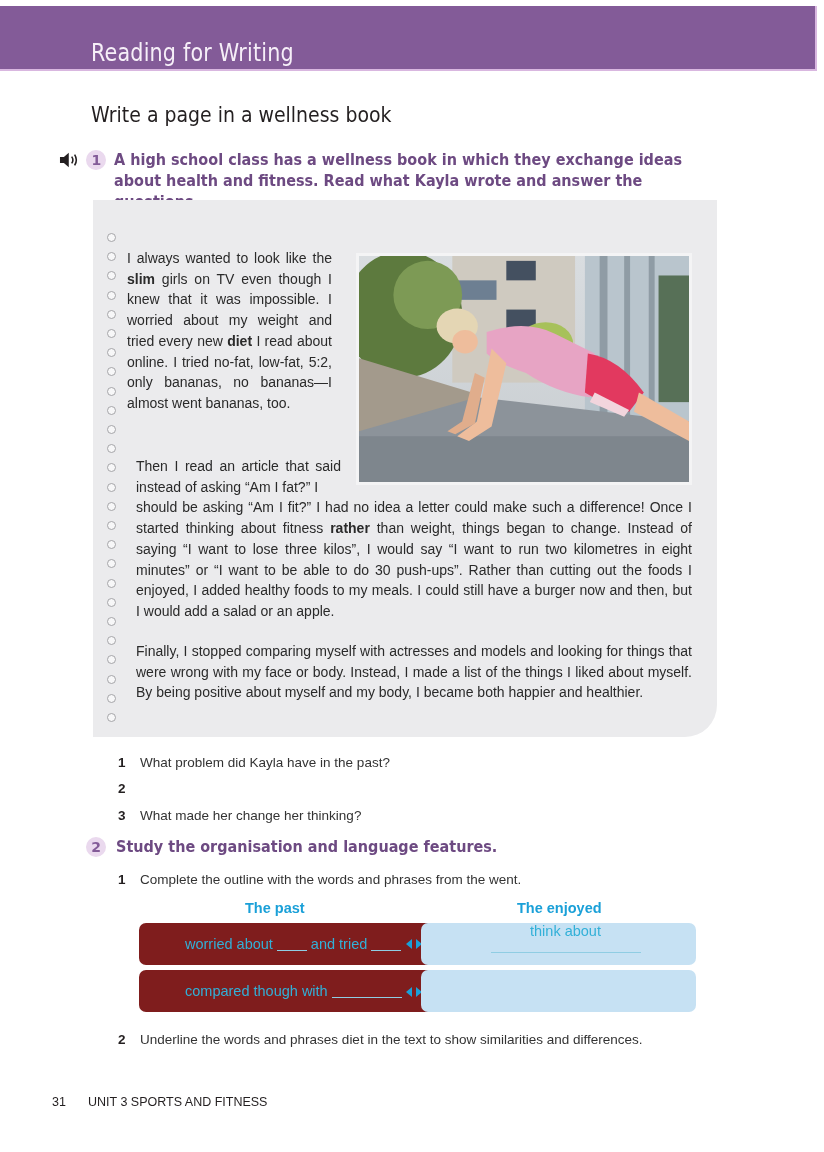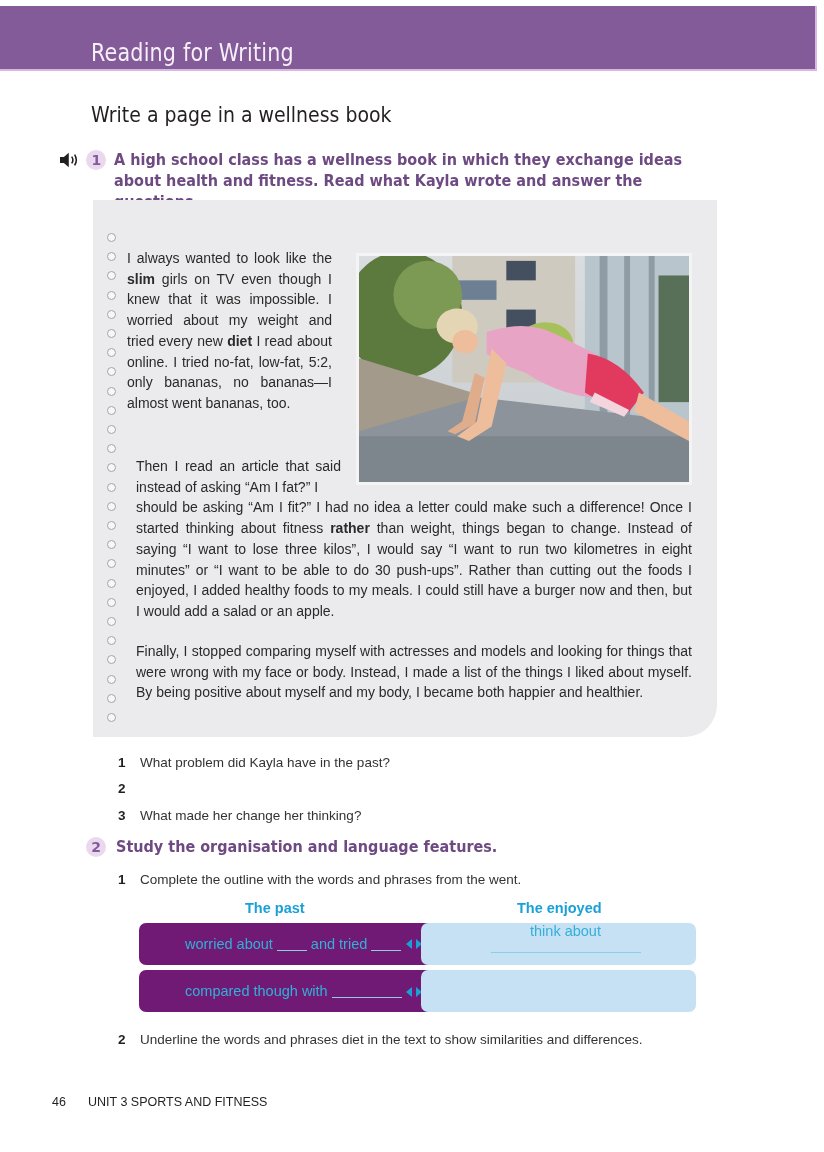--- a/index.html
+++ b/index.html
@@ -80,21 +80,21 @@
   .sub { position: absolute; left: 118px; display: flex; font-size: 13.5px; color: #333; }
   .sub .n { width: 22px; font-weight: bold; color: #231f20; }
 
   .col-head {
     position: absolute; top: 900px; font-weight: bold; font-size: 14.5px; color: #1aa0d8;
   }
   .box {
     position: absolute; height: 42px; border-radius: 7px;
     font-size: 14.5px; color: #32b0d8; padding-left: 14px; display: flex; align-items: center;
   }
-  .box.past { background: #701a75; left: 139px; width: 306px; padding-left: 46px; }
+  .box.past { background: #7f1d1d; left: 139px; width: 306px; padding-left: 46px; }
   .box.present { background: #c6e1f3; left: 421px; width: 275px; flex-direction: column; }
   .blank { display: inline-block; border-bottom: 1px solid #8fcde3; height: 14px; margin: 0 4px; }
   .arrow { position: absolute; left: 405px; width: 18px; height: 12px; }
 
   .footer { position: absolute; top: 1095px; left: 52px; font-size: 12.5px; color: #231f20; display: flex; }
   .footer .pg { width: 36px; }
 </style>
 </head>
 <body>
 
@@ -239,15 +239,15 @@
 <div class="box present" style="top:970px">
   <span></span>
 </div>
 
 <div class="sub" style="top:1032px">
   <span class="n">2</span>
   <span>Underline the words and phrases diet in the text to show similarities and differences.</span>
 </div>
 
 <div class="footer">
-  <span class="pg">46</span>
+  <span class="pg">31</span>
   <span>UNIT 3 SPORTS AND FITNESS</span>
 </div>
 
 </body></html>

